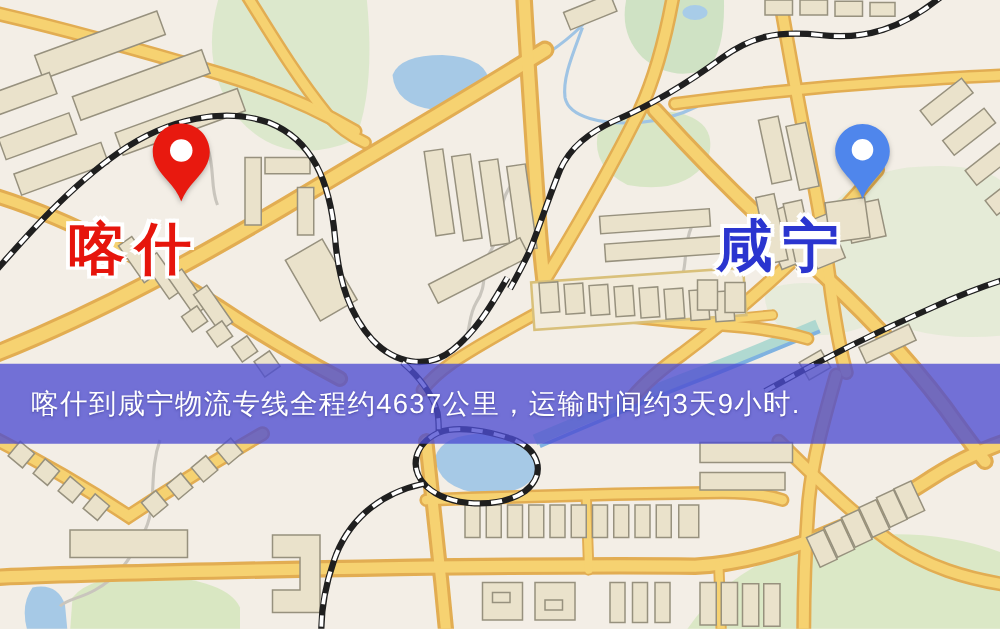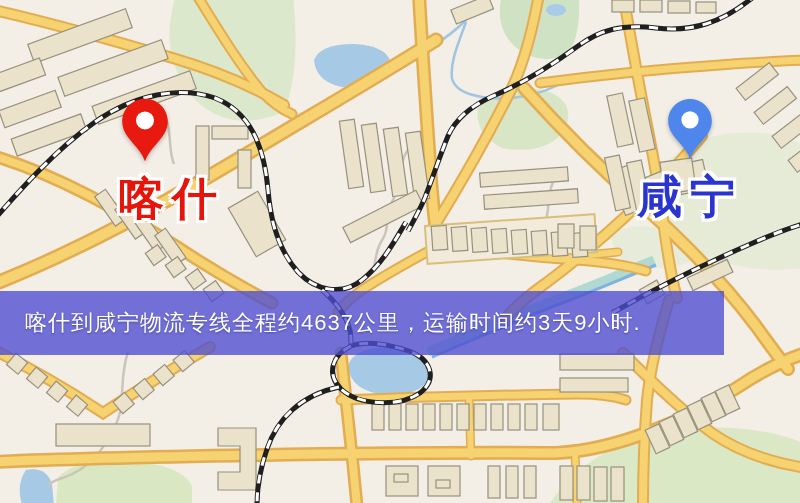--- a/index.html
+++ b/index.html
@@ -1,25 +1,25 @@
 <!DOCTYPE html>
 <html><head>
 <meta charset="utf-8">
 <style>
   html,body{margin:0;padding:0;}
   body{width:800px;height:503px;overflow:hidden;background:#f3eee6;
        font-family:"Liberation Sans", sans-serif;position:relative;}
   .map-view{position:absolute;inset:0;width:800px;height:503px;}
   .map-view svg{display:block;}
-  .banner{position:absolute;left:0;top:291px;width:724px;height:64px;z-index:5;}
+  .banner{position:absolute;left:0;top:291px;width:800px;height:64px;z-index:5;}
   .banner-text{padding-left:25px;line-height:64px;font-size:22px;letter-spacing:1px;
        white-space:nowrap;text-shadow:0 1px 2px rgba(40,40,120,.55);}
   .marker{position:absolute;z-index:6;}
   .marker svg{width:100%;height:100%;display:block;filter:drop-shadow(0 2px 2px rgba(0,0,0,.25));}
-  .city-label{position:absolute;z-index:6;width:170px;text-align:right;
+  .city-label{position:absolute;z-index:6;width:170px;text-align:left;
        font-size:45px;font-weight:bold;letter-spacing:8px;line-height:1.1;
        text-shadow:-3px -3px 0 #fff,3px -3px 0 #fff,-3px 3px 0 #fff,3px 3px 0 #fff,
                    -3px 0 0 #fff,3px 0 0 #fff,0 -3px 0 #fff,0 3px 0 #fff;}
 </style>
 </head>
 <body>
 
 <div class="map-view">
 <svg width="800" height="503" viewBox="0 0 800 503">
   <rect x="0" y="0" width="800" height="503" fill="#f3eee6"></rect>

